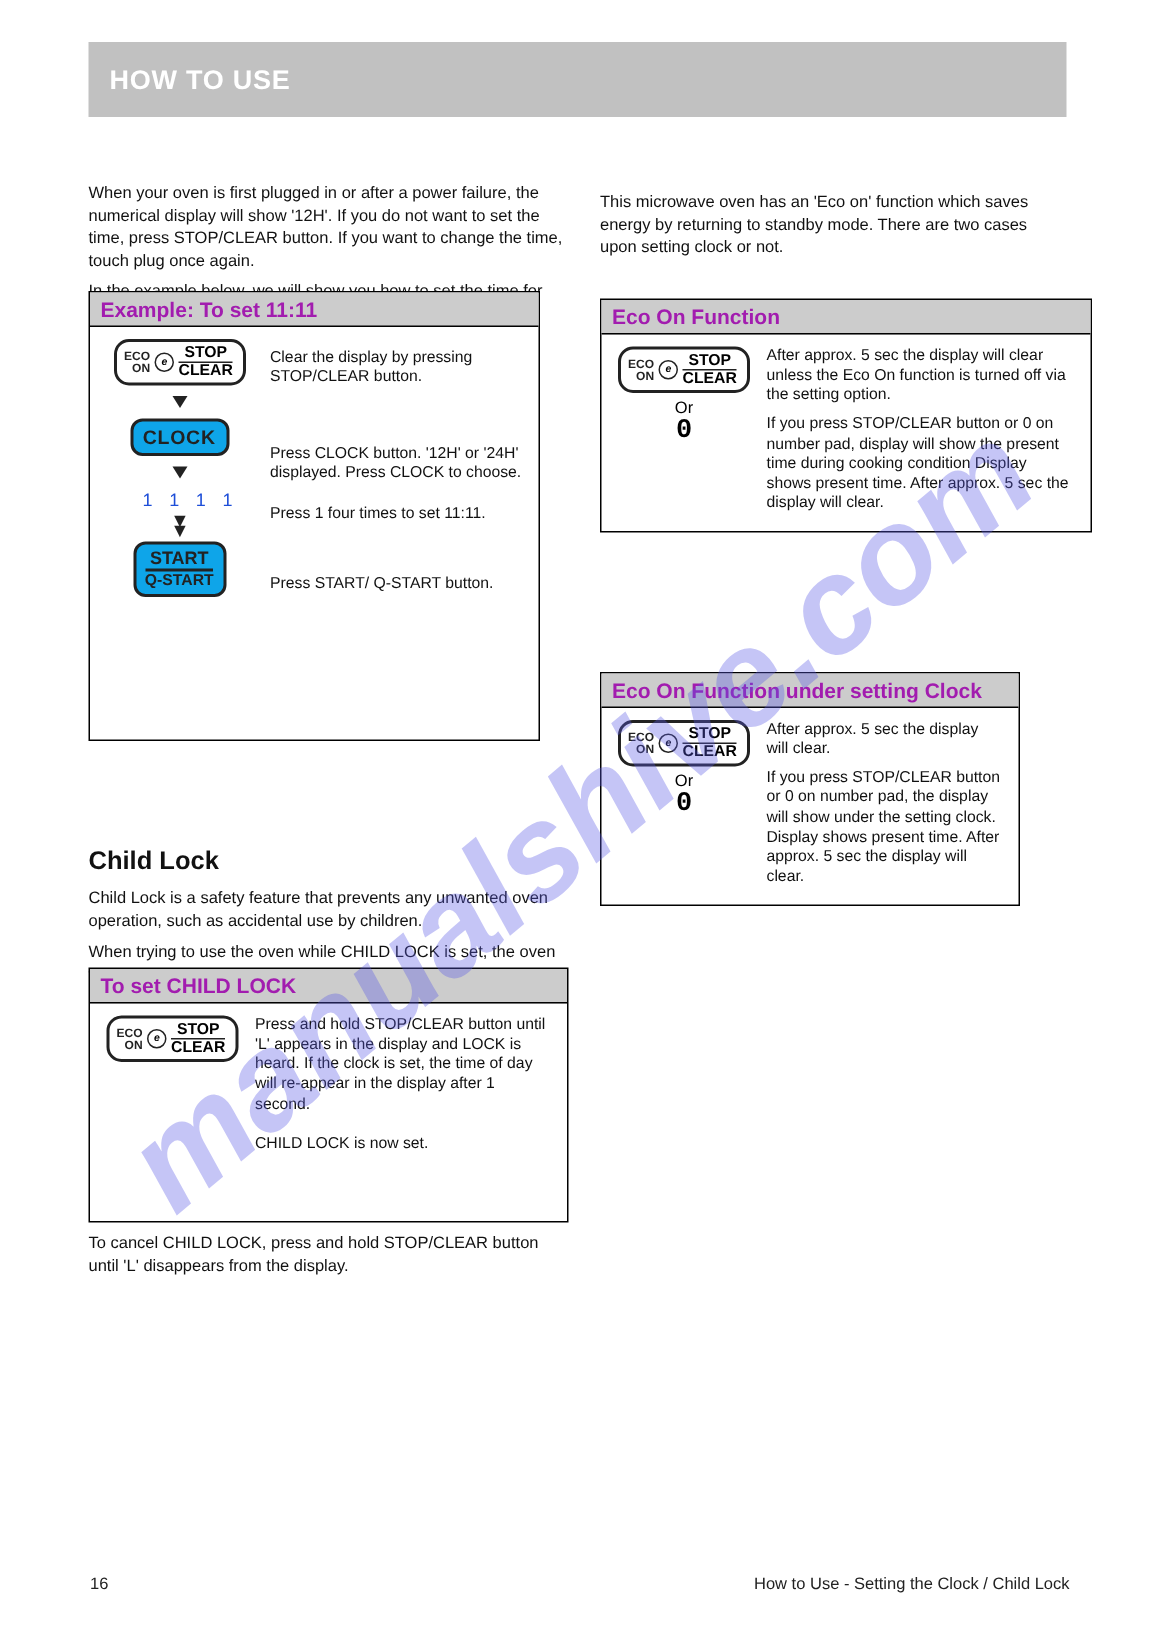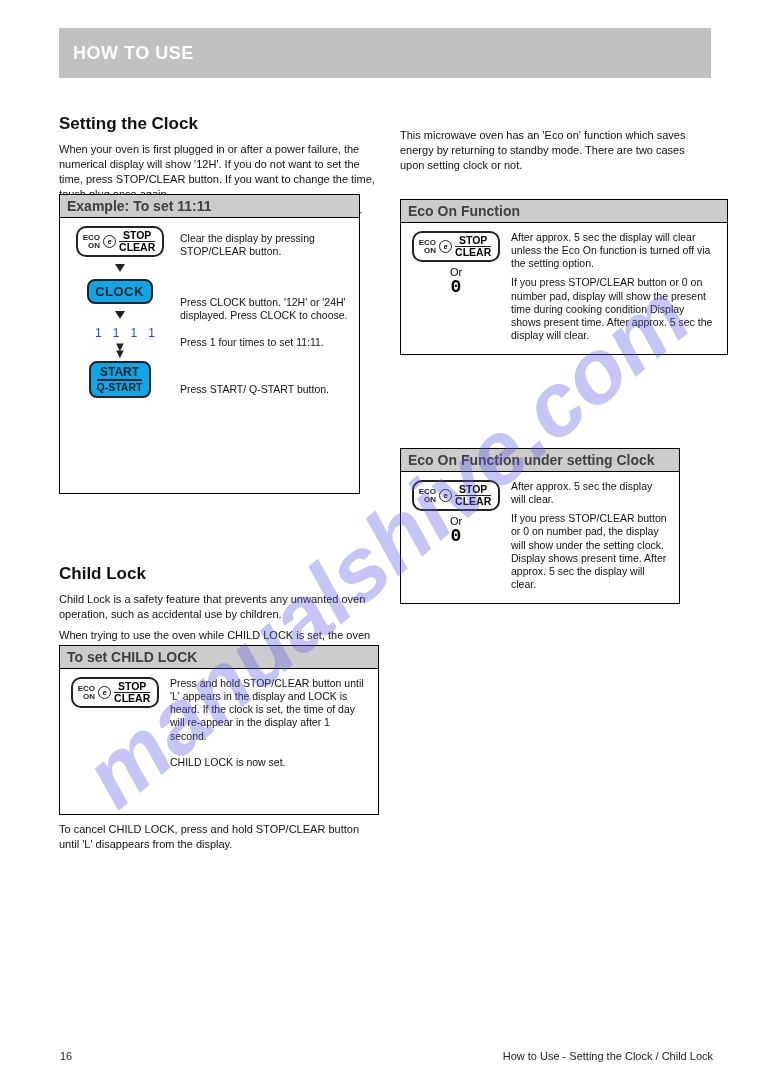--- a/index.html
+++ b/index.html
@@ -4,21 +4,21 @@
 <style>
   * { box-sizing: border-box; margin: 0; padding: 0; }
   html, body { width: 773px; height: 1092px; background: #fff; font-family: Arial, Helvetica, sans-serif; position: relative; overflow: hidden; }
   .page { width: 773px; height: 1092px; position: relative; }
   .title-bar { position: absolute; left: 59px; top: 28px; width: 652px; height: 50px; background: #c1c1c1; color: #fff; font-weight: bold; font-size: 18px; padding-left: 14px; display: flex; align-items: center; letter-spacing: 0.5px; }
   .section-heading { font-weight: bold; font-size: 17px; color: #111; }
   .body-text { font-size: 11px; line-height: 1.35; color: #111; }
 
   
   .panel { position: absolute; border: 1px solid #000; background: #fff; }
-  .panel-header { background: #ccc; font-weight: bold; font-size: 14px; color: #404040; padding: 3px 7px; border-bottom: 1px solid #000; }
+  .panel-header { background: #ccc; font-weight: bold; font-size: 14px; color: #a21caf; padding: 3px 7px; border-bottom: 1px solid #000; }
   .panel-body { padding: 8px 10px; }
 
   
   .btn-graphic { display: inline-block; border: 2.5px solid #222; border-radius: 8px; padding: 3px 7px 3px 6px; text-align: center; font-weight: bold; color: #222; background: #0ea5e9; }
   .btn-clock { font-size: 13px; letter-spacing: 0.5px; }
   .btn-startq { line-height: 1.05; }
   .btn-startq .top { font-size: 12px; }
   .btn-startq .bot { font-size: 10.5px; border-top: 2px solid #222; padding-top: 1px; }
 
   .btn-ecostop { display: inline-flex; align-items: center; border: 2.5px solid #222; border-radius: 10px; padding: 2px 7px 2px 5px; background: #fff; }
@@ -47,21 +47,20 @@
   .or-big0 .big0 { font-size:18px; font-weight:bold; font-family: 'Courier New', monospace; line-height:0.8; }
 </style>
 </head>
 <body>
 
 <div class="page">
 
   <div class="title-bar">HOW TO USE</div>
 
   <div style="position:absolute; left:59px; top:114px; width:320px;">
-    <div class="section-heading">Setting the Clock</div>
     <div class="body-text" style="margin-top:8px;">When your oven is first plugged in or after a power failure, the numerical display will show '12H'. If you do not want to set the time, press STOP/CLEAR button. If you want to change the time, touch plug once again.</div>
     <div class="body-text" style="margin-top:6px;">In the example below, we will show you how to set the time for 11:11.</div>
   </div>
 
   <div class="panel" style="left:59px; top:194px; width:301px; height:300px;">
     <div class="panel-header">Example: To set 11:11</div>
     <div class="panel-body two-col">
       <div class="graphic-col">
         <span class="btn-ecostop">
           <span class="eco-block"><span>ECO</span><br><span>ON</span></span>

